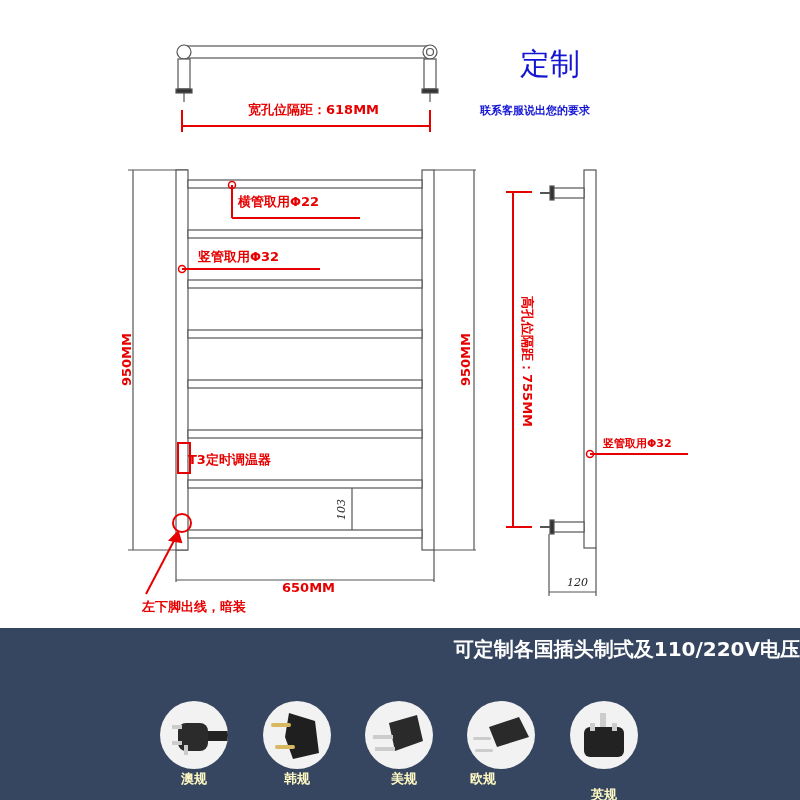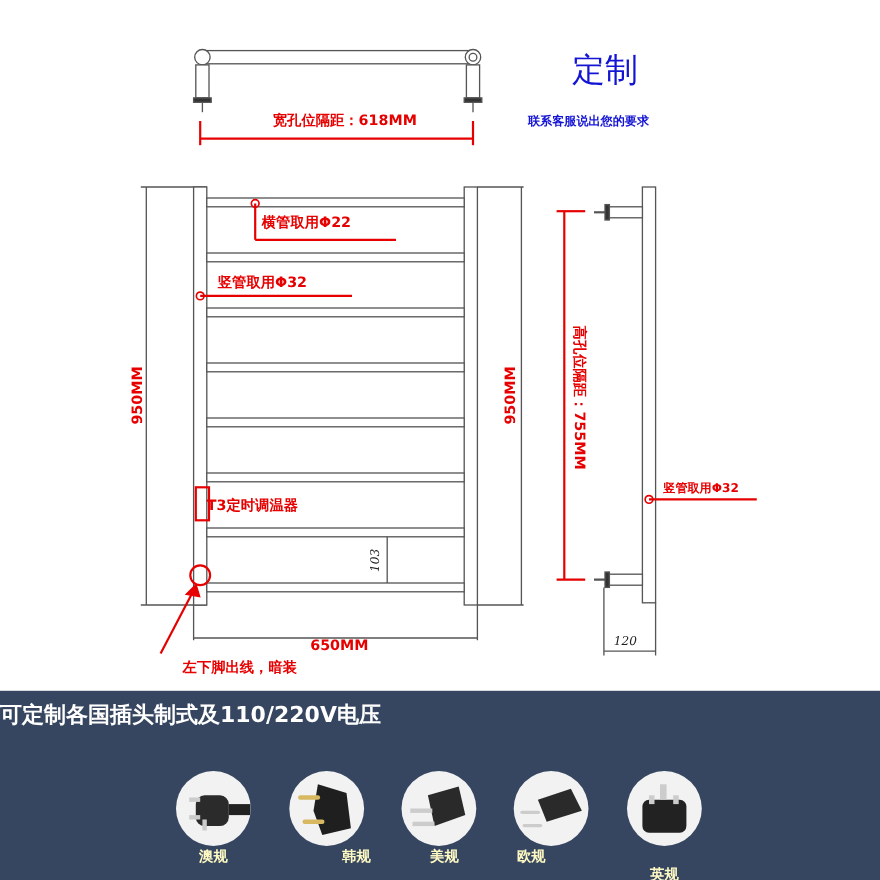--- a/index.html
+++ b/index.html
@@ -2,21 +2,21 @@
 <html><head>
 <meta charset="utf-8">
 <style>
   html, body { margin:0; padding:0; }
   body { width:800px; height:800px; position:relative; background:#fff; overflow:hidden; font-family:"DejaVu Sans", sans-serif; }
   .abs { position:absolute; }
   .redtxt { position:absolute; color:#e60000; font-weight:bold; font-size:13px; white-space:nowrap; }
   .title-blue { position:absolute; left:520px; top:44px; font-size:30px; font-weight:normal; color:#1414d4; }
   .sub-blue { position:absolute; left:480px; top:103px; font-size:11px; font-weight:bold; color:#1414d4; }
   .banner { position:absolute; left:0; top:628px; width:800px; height:172px; background:#364660; }
-  .banner-title { position:absolute; top:8px; width:800px; text-align:left; color:#fff; font-size:20px; font-weight:bold; }
+  .banner-title { position:absolute; top:8px; width:800px; text-align:right; color:#fff; font-size:20px; font-weight:bold; }
   .plug { position:absolute; top:73px; width:68px; height:68px; border-radius:50%; background:#f2f2f2; overflow:hidden; }
   .plug-label { position:absolute; top:142px; width:80px; text-align:center; color:#fef9c3; font-size:13px; font-weight:bold; }
   .vtext { position:absolute; transform:rotate(-90deg); transform-origin:center; white-space:nowrap; color:#e60000; font-weight:bold; font-size:13px; }
   .vtext-cw { position:absolute; transform:rotate(90deg); transform-origin:center; white-space:nowrap; color:#e60000; font-weight:bold; font-size:13px; }
 </style>
 </head>
 <body>
 
 <div class="title-blue">定制</div>
 <div class="sub-blue">联系客服说出您的要求</div>
@@ -99,29 +99,29 @@
     <circle cx="590" cy="454" r="3.5" stroke-width="1.5"></circle>
     <line x1="590" y1="454" x2="688" y2="454"></line>
   </g>
 </svg>
 
 <div class="redtxt" style="left:228px;top:101px;margin-left:20px;">宽孔位隔距：618MM</div>
 
 <div class="redtxt" style="left:238px;top:193px;">横管取用Φ22</div>
 <div class="redtxt" style="left:198px;top:248px;">竖管取用Φ32</div>
 <div class="redtxt" style="left:188px;top:451px;">T3定时调温器</div>
-<div class="redtxt" style="left:142px;top:598px;margin-left:24px;">左下脚出线，暗装</div>
+<div class="redtxt" style="left:142px;top:598px;">左下脚出线，暗装</div>
 <div class="redtxt" style="left:282px;top:563px;margin-top:17px;">650MM</div>
 <div class="vtext" style="left:96px;top:352px;width:60px;text-align:center;">950MM</div>
 <div class="vtext" style="left:435px;top:352px;width:60px;text-align:center;">950MM</div>
 <div class="abs" style="left:326px;top:503px;width:30px;text-align:center;transform:rotate(-90deg);font-family:'DejaVu Serif',serif;font-style:italic;font-size:11px;color:#222;">103</div>
 
 <div class="vtext-cw" style="left:462px;top:352px;width:130px;text-align:center;">高孔位隔距：755MM</div>
 <div class="redtxt" style="left:603px;top:436px;font-size:11px;">竖管取用Φ32</div>
-<div class="abs" style="left:558px;top:576px;width:30px;text-align:left;font-family:'DejaVu Serif',serif;font-style:italic;font-size:11px;color:#222;">120</div>
+<div class="abs" style="left:558px;top:576px;width:30px;text-align:right;font-family:'DejaVu Serif',serif;font-style:italic;font-size:11px;color:#222;">120</div>
 
 <div class="banner">
   <div class="banner-title">可定制各国插头制式及110/220V电压</div>
 
   <div class="plug" style="left:160px;">
     <svg width="68" height="68">
         <rect x="18" y="22" width="30" height="28" rx="8" fill="#2b2b2b"></rect>
         <rect x="48" y="30" width="20" height="10" fill="#222"></rect>
         <rect x="12" y="24" width="10" height="4" fill="#ccc"></rect>
         <rect x="12" y="40" width="10" height="4" fill="#ccc"></rect>
@@ -152,17 +152,17 @@
   <div class="plug" style="left:570px;">
     <svg width="68" height="68">
         <rect x="14" y="26" width="40" height="30" rx="6" fill="#222"></rect>
         <rect x="30" y="12" width="6" height="14" fill="#ccc"></rect>
         <rect x="20" y="22" width="5" height="8" fill="#ccc"></rect>
         <rect x="42" y="22" width="5" height="8" fill="#ccc"></rect>
       </svg>
   </div>
 
   <div class="plug-label" style="left:154px;">澳规</div>
-  <div class="plug-label" style="left:257px;text-align:right;">韩规</div>
+  <div class="plug-label" style="left:257px;">韩规</div>
   <div class="plug-label" style="left:364px;">美规</div>
   <div class="plug-label" style="left:443px;">欧规</div>
   <div class="plug-label" style="left:564px;margin-top:16px;">英规</div>
 </div>
 
 </body></html>

